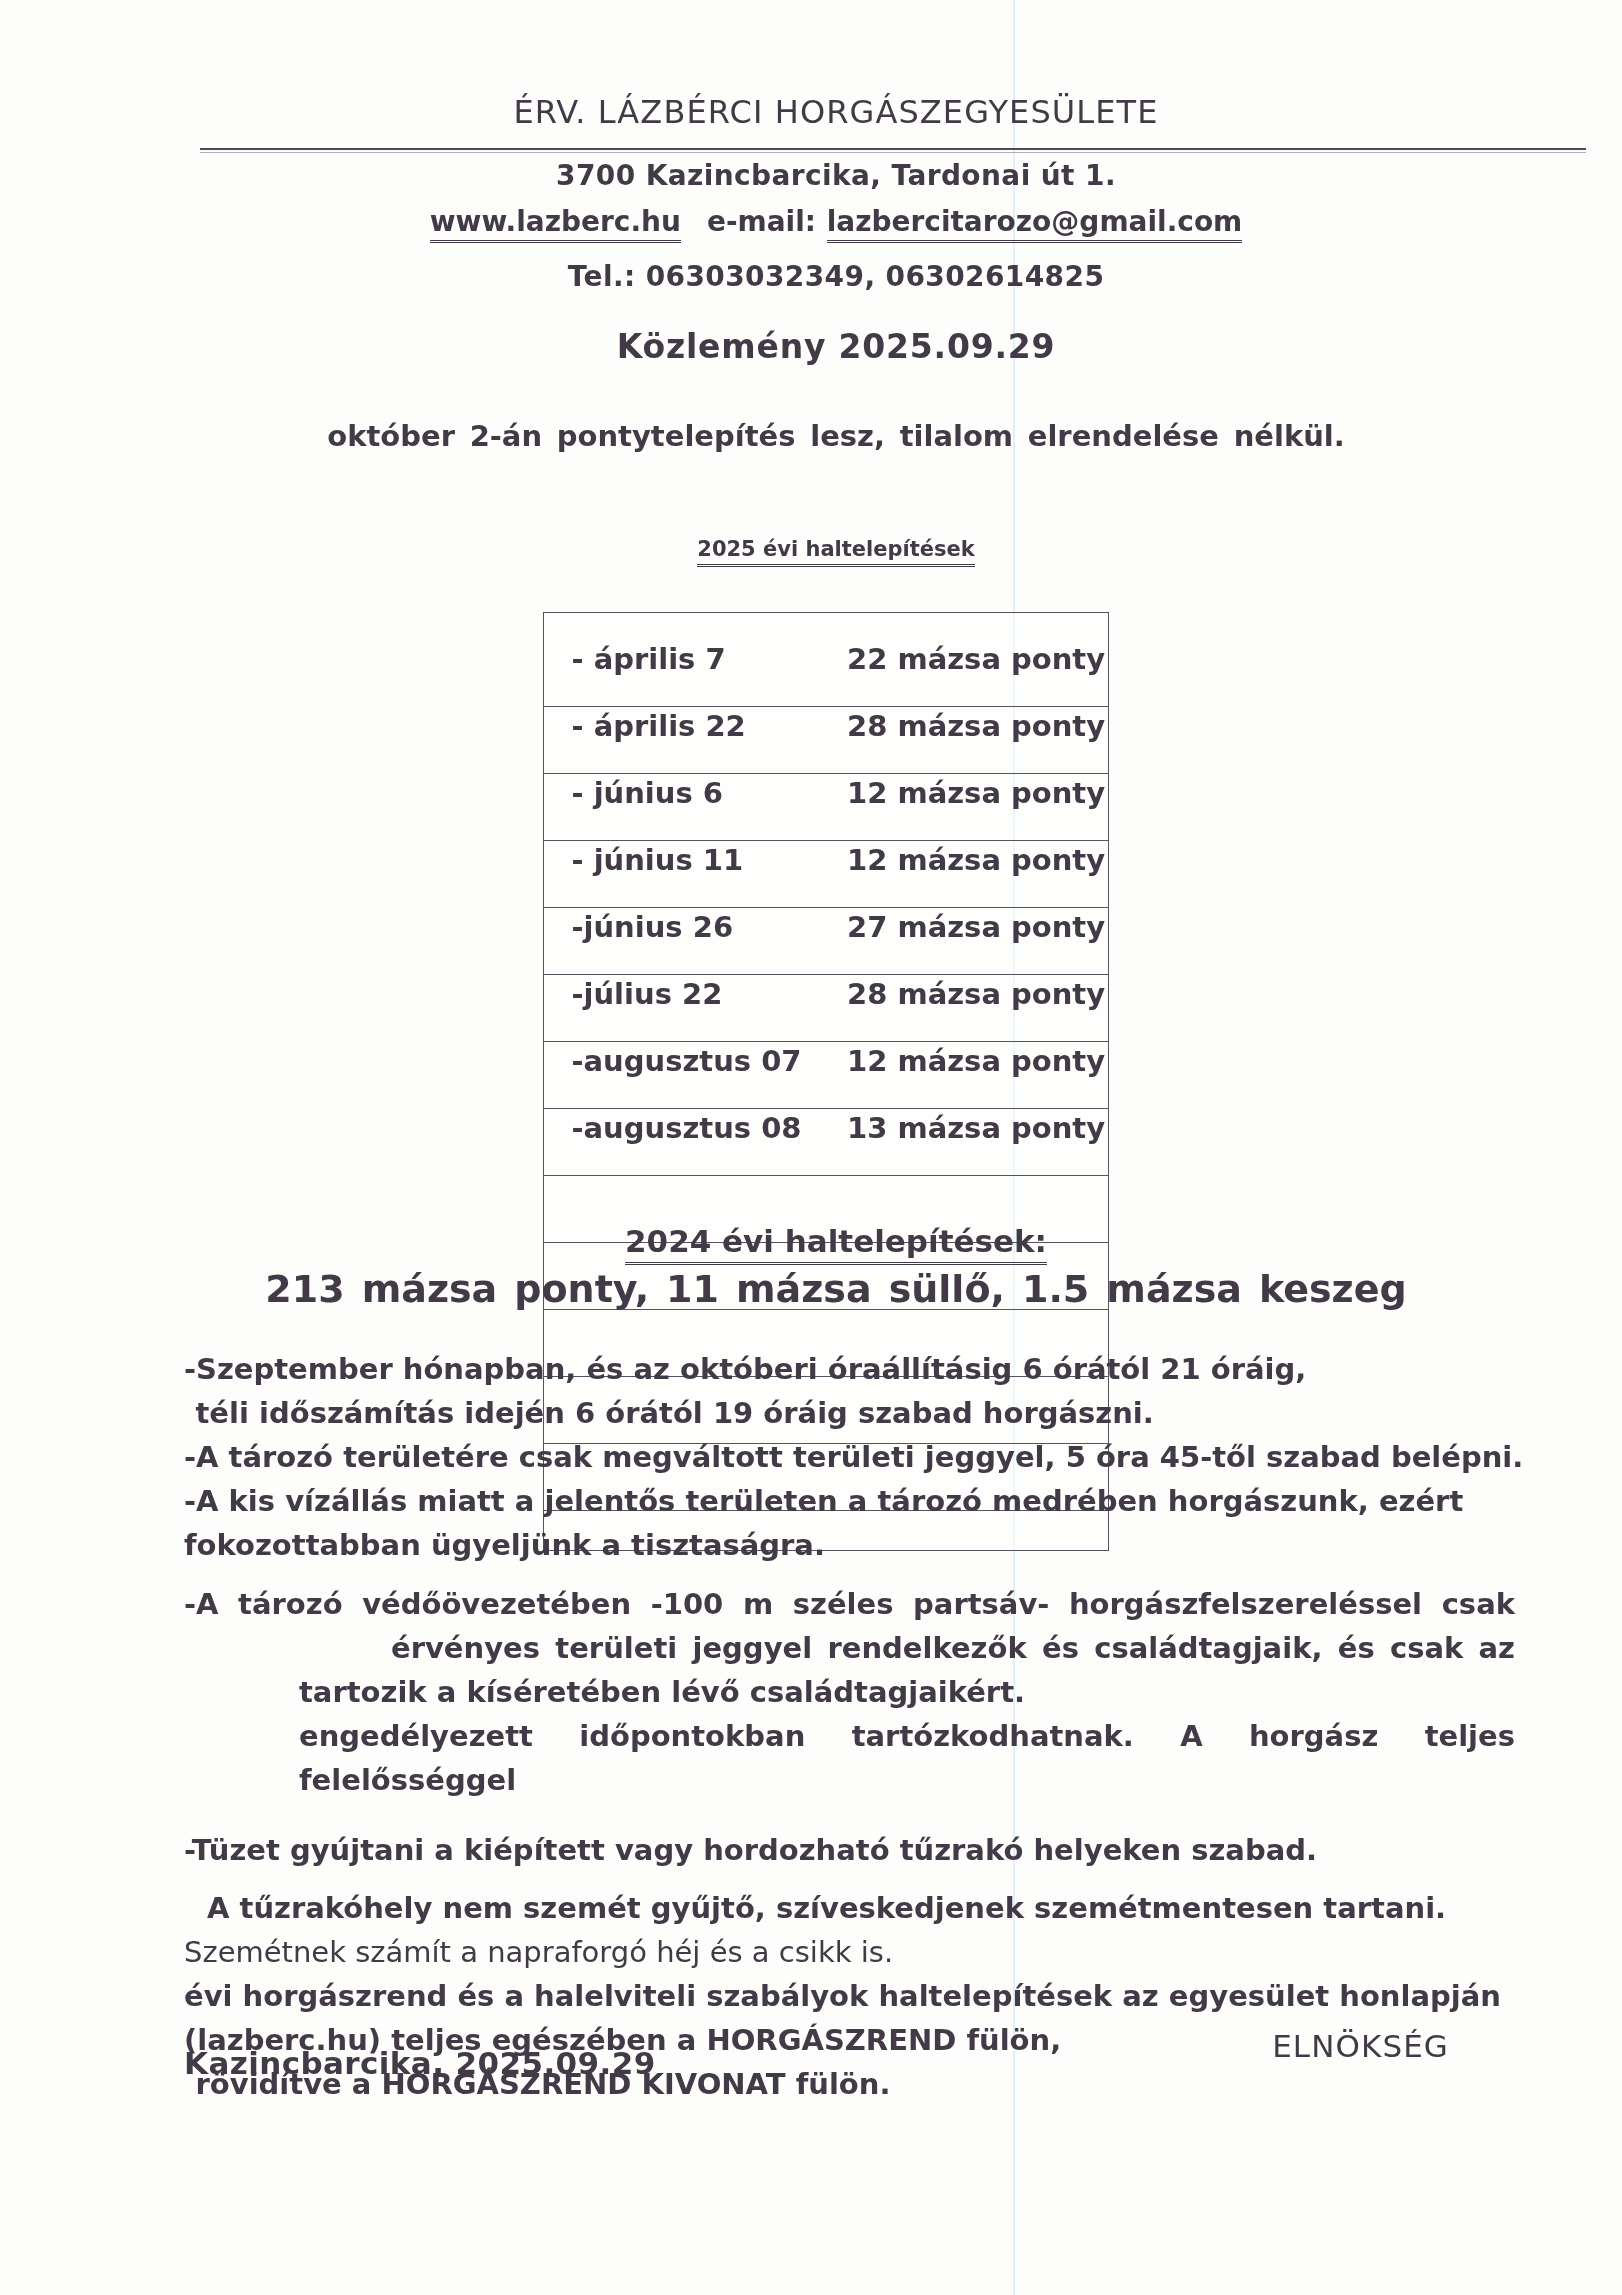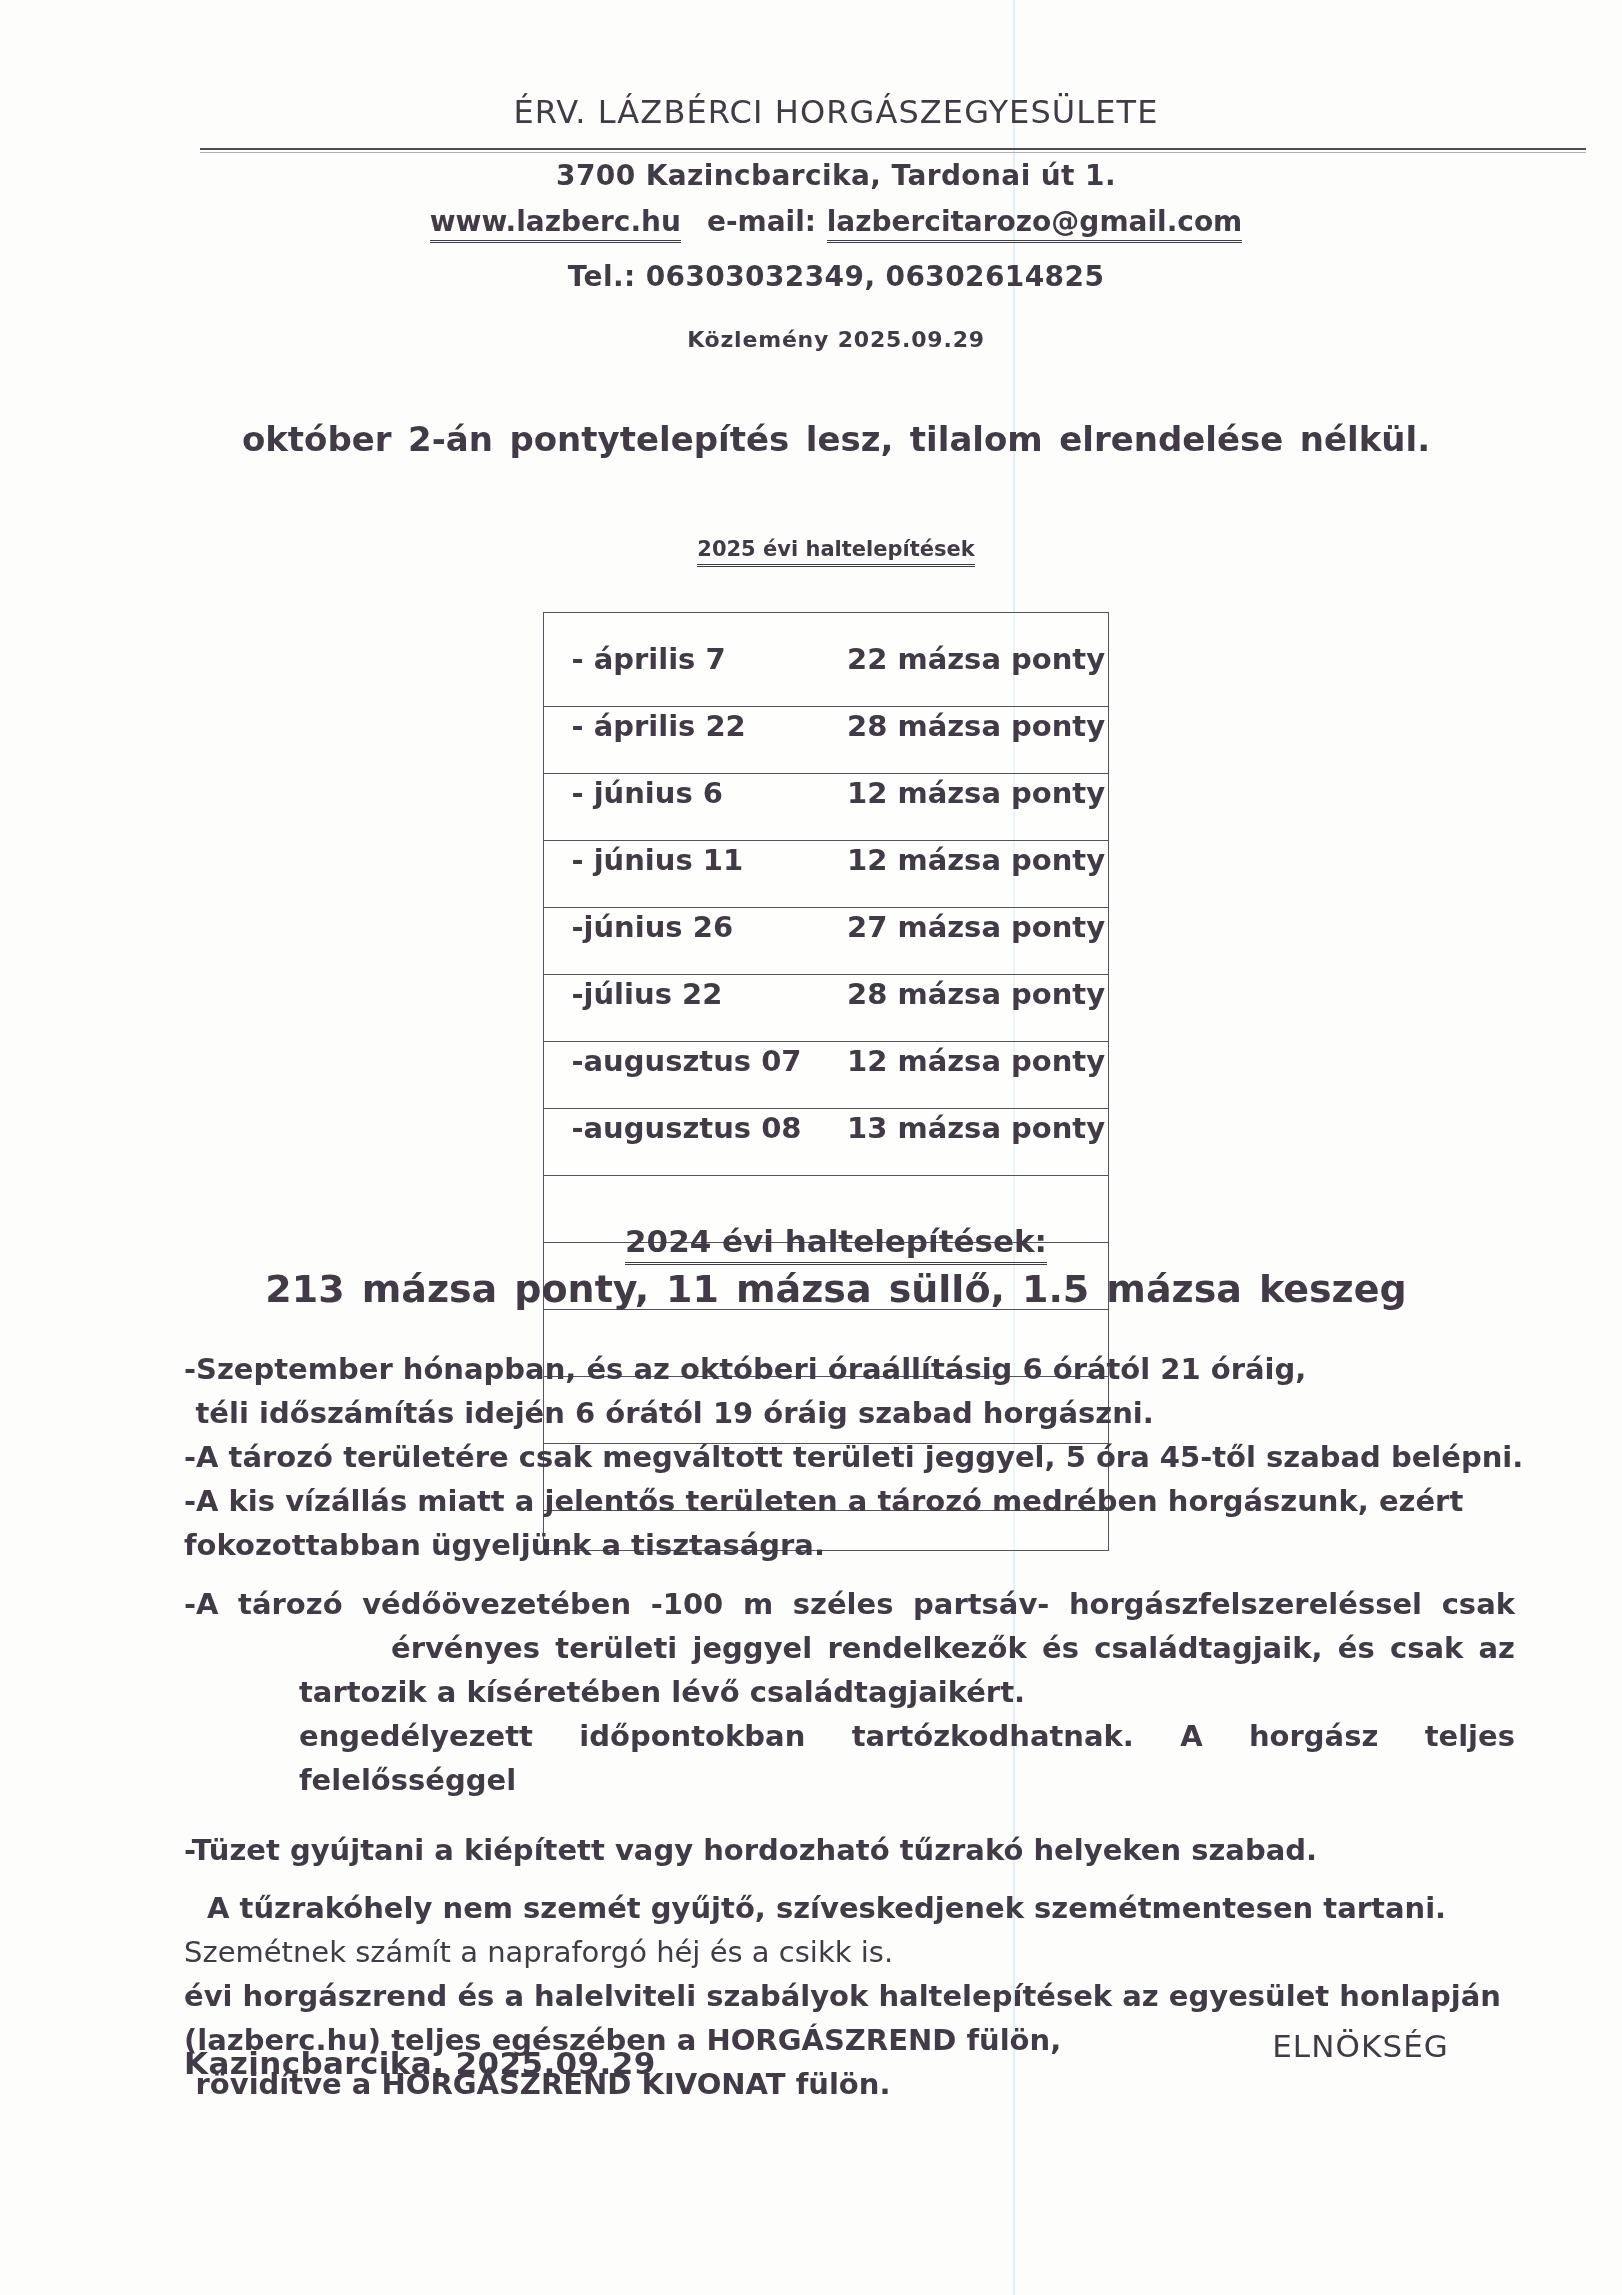--- a/index.html
+++ b/index.html
@@ -20,22 +20,22 @@
   .org{top:93px;font-size:32px;font-weight:normal;letter-spacing:1.1px;}
   .top-rule{
     position:absolute;top:148px;left:200px;width:1386px;height:2.3px;
     border-top:2.3px solid #4f4857;border-bottom:1.5px solid #b4aeba;
   }
   .addr{top:159px;font-size:28px;font-weight:bold;letter-spacing:0.4px;}
   .weblinks{top:205px;font-size:28px;font-weight:bold;}
   .weblinks .ul{border-bottom:3.8px double currentColor;padding-bottom:2.3px;}
   .weblinks .email-label{margin:0 10.7px 0 26px;}
   .tel{top:260px;font-size:28px;font-weight:bold;letter-spacing:0.4px;}
-  .kozlemeny{top:327px;font-size:22px;font-weight:bold;letter-spacing:0.8px;}
-  .oktober{top:419px;font-size:34px;font-weight:bold;word-spacing:4.6px;}
+  .kozlemeny{top:327px;font-size:33px;font-weight:bold;letter-spacing:0.8px;}
+  .oktober{top:419px;font-size:29px;font-weight:bold;word-spacing:4.6px;}
   .h2025{top:537px;font-size:21px;font-weight:bold;}
   .h2025 .hu,.h2024 .hu{border-bottom:3.8px double currentColor;padding-bottom:3.1px;}
   .stocking-table{
     position:absolute;left:543px;top:612px;width:566px;
     border:1.5px solid var(--tline,#57515d);
     box-sizing:border-box;background:rgba(255,255,255,.35);
   }
   .t-row{
     display:flex;height:39px;line-height:39px;
     border-top:1.5px solid var(--tline,#57515d);

